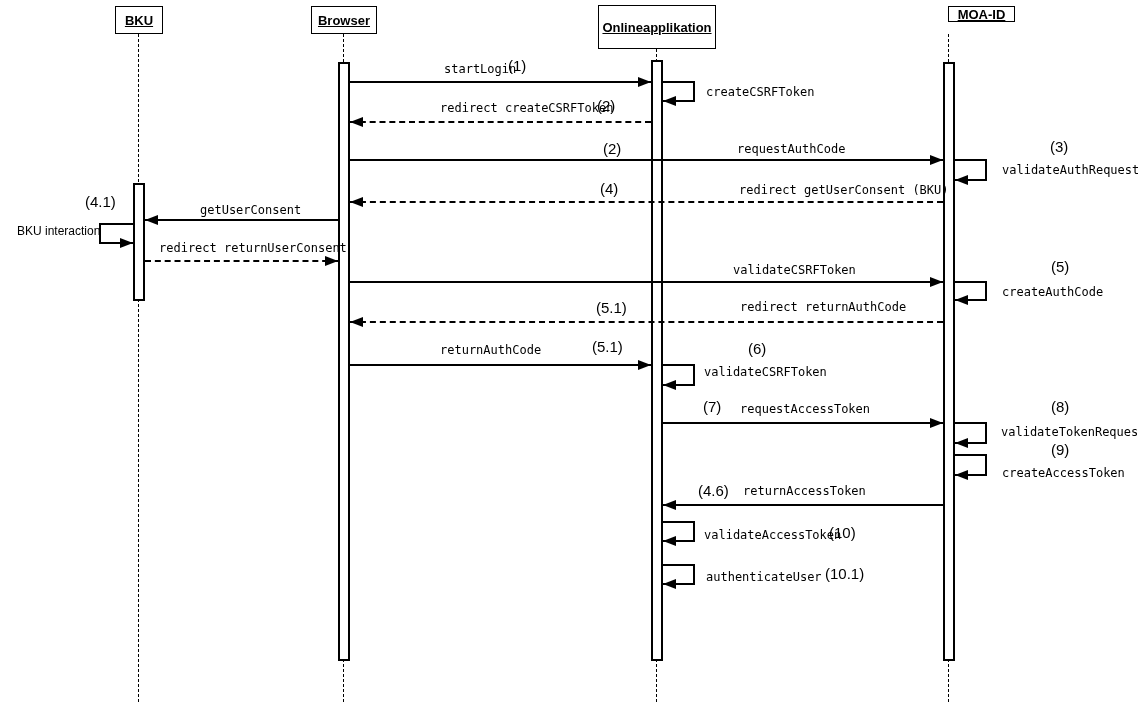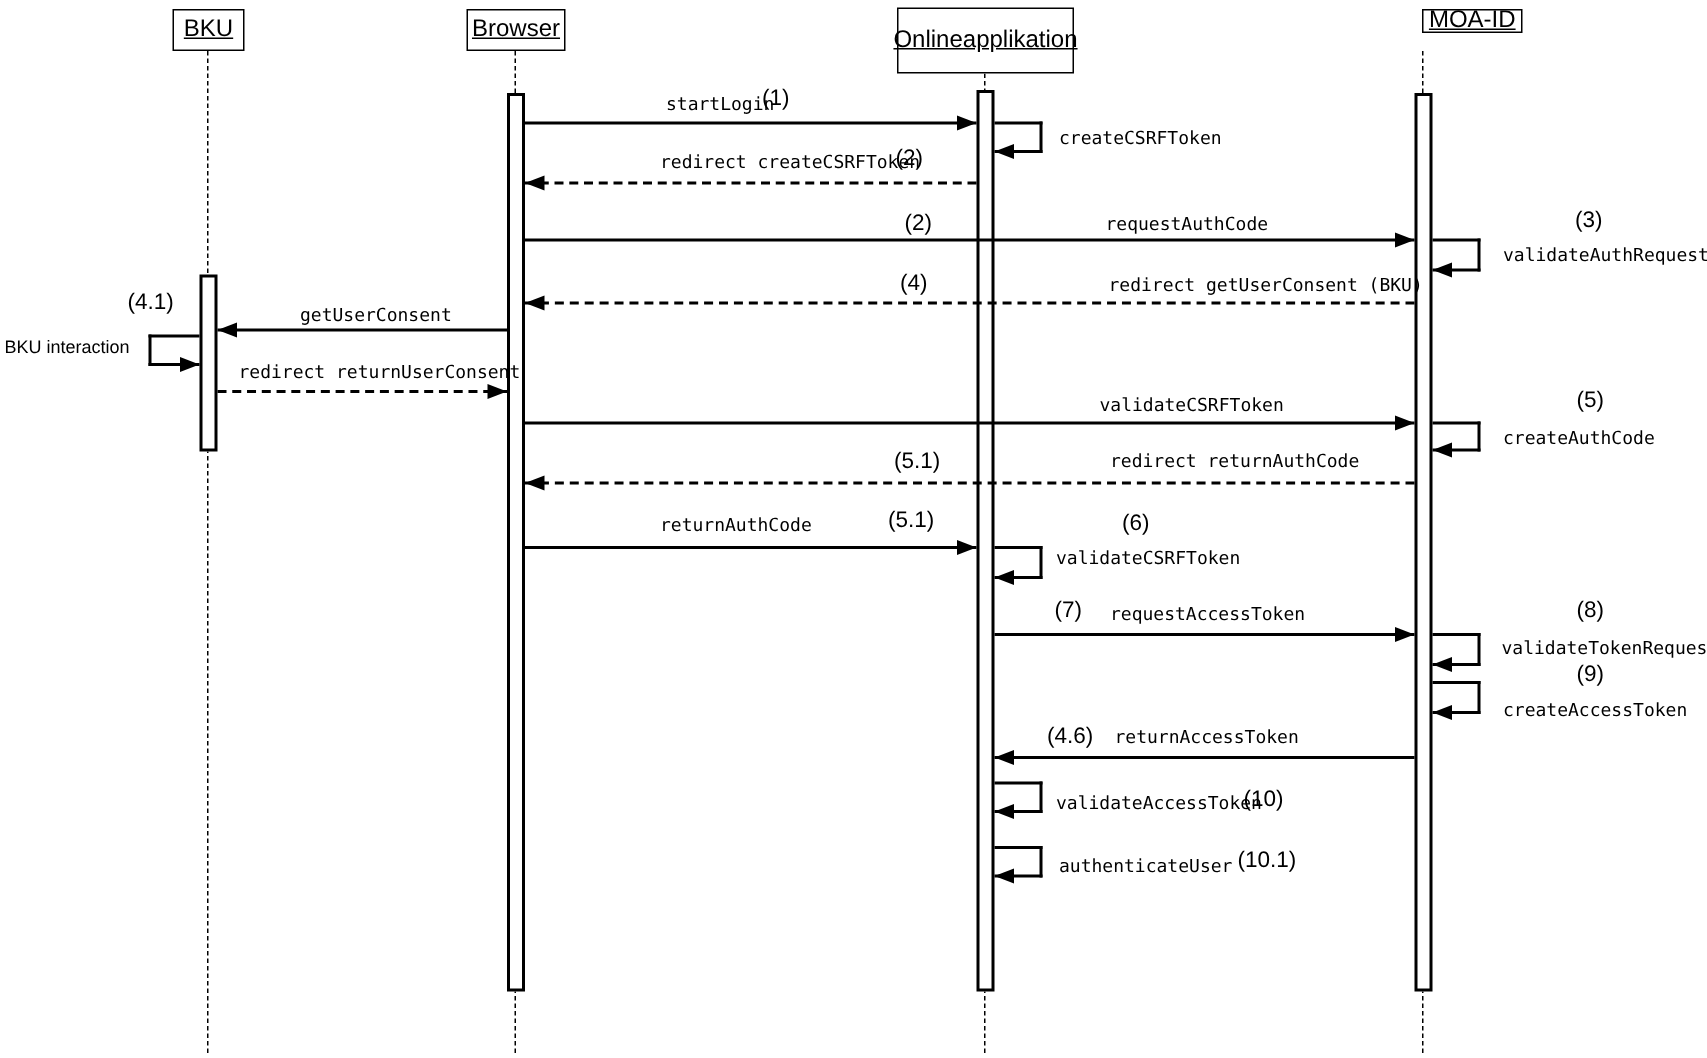--- a/index.html
+++ b/index.html
@@ -2,21 +2,21 @@
 <html><head>
 <meta charset="utf-8">
 <style>
   * { margin:0; padding:0; box-sizing:border-box; }
   html,body { background:#fff; }
   body { font-family:"Liberation Sans", sans-serif; color:#000; }
   .diagram { position:relative; width:1138px; height:705px; background:#fff; overflow:hidden; }
 
   .actor { position:absolute; background:#fff; border:1.5px solid #000;
            display:flex; align-items:center; justify-content:center; z-index:5; }
-  .actor span { font-size:16px; text-decoration:underline; white-space:nowrap; }
+  .actor span { font-size:13px; text-decoration:underline; white-space:nowrap;font-weight:bold; }
 
   .lifeline { position:absolute; width:0; border-left:1px dashed #000; z-index:0; }
 
   .act { position:absolute; width:12px; background:#fff; border:2px solid #000; z-index:1; }
 
   .line { position:absolute; height:0; z-index:2; }
   .line.solid  { border-top:2px solid #000; }
   .line.dashed { border-top:2px dashed #000; }
 
   .self { position:absolute; border:2px solid #000; z-index:2; }
@@ -92,21 +92,21 @@
   <span class="mnum" style="left:600px;top:180px">(4)</span>
   <span class="mlabel" style="left:739px;top:183px">redirect getUserConsent (BKU)</span>
 
   <div class="line solid" style="left:145px;top:219px;width:193px"></div>
   <div class="arr left" style="left:145px;top:215px"></div>
   <span class="mlabel" style="left:200px;top:203px">getUserConsent</span>
   <span class="mnum" style="left:85px;top:193px">(4.1)</span>
 
   <div class="self leftside" style="left:99px;top:223px;width:34px;height:21px"></div>
   <div class="arr right" style="left:120px;top:238px"></div>
-  <span class="alabel" style="left:3px;top:224px">BKU interaction</span>
+  <span class="alabel" style="left:17px;top:224px">BKU interaction</span>
 
   <div class="line dashed" style="left:145px;top:260px;width:193px"></div>
   <div class="arr right" style="left:325px;top:256px"></div>
   <span class="mlabel" style="left:159px;top:241px">redirect returnUserConsent</span>
 
   <div class="line solid" style="left:350px;top:281px;width:593px"></div>
   <div class="arr right" style="left:930px;top:277px"></div>
   <span class="mlabel" style="left:733px;top:263px">validateCSRFToken</span>
 
   <div class="self rightside" style="left:955px;top:281px;width:32px;height:20px"></div>

